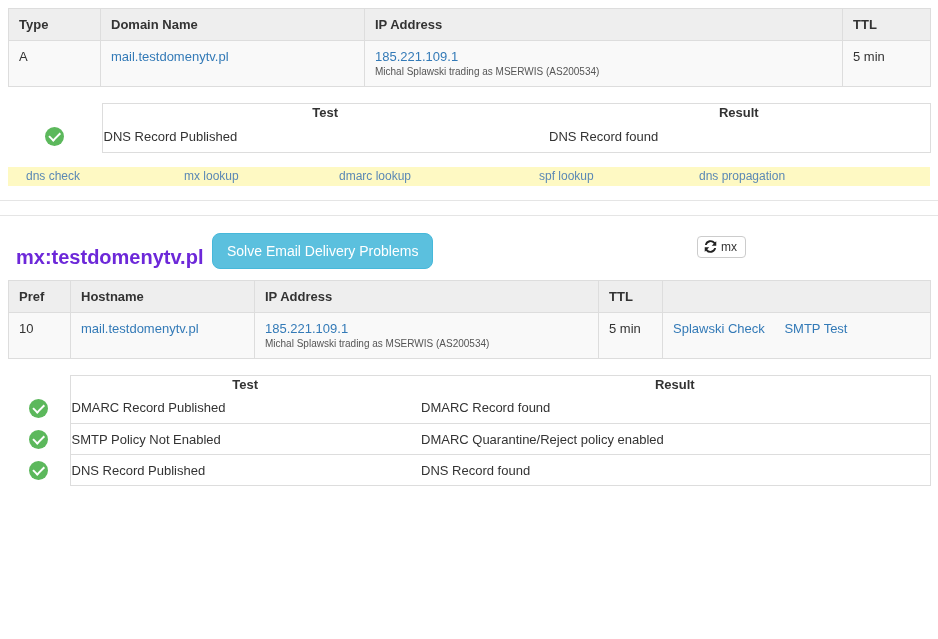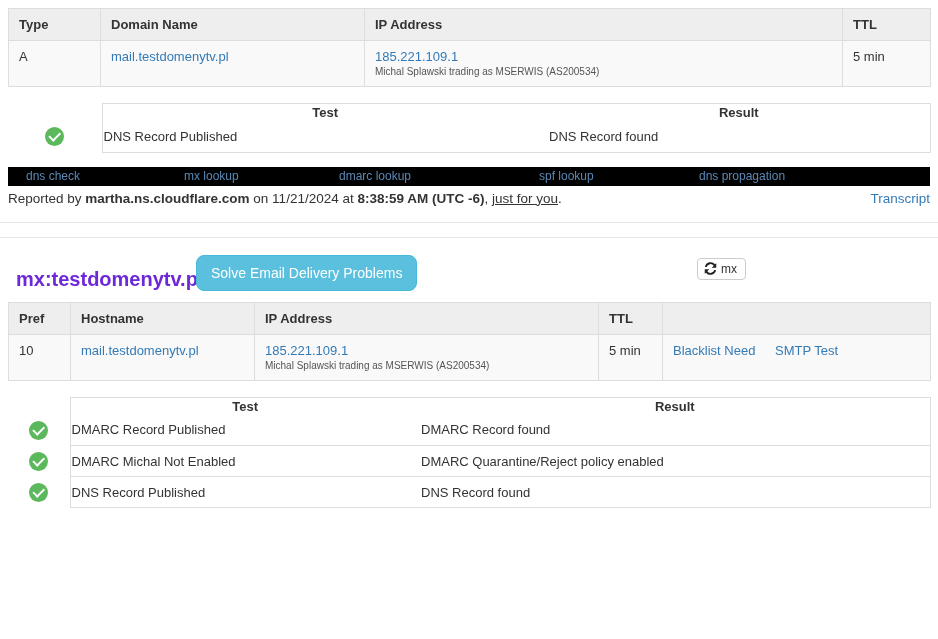--- a/index.html
+++ b/index.html
@@ -77,21 +77,21 @@
     font-family: "DejaVu Sans Mono", "Liberation Mono", monospace;
     font-size: 12.5px;
     color: #333333;
   }
   .notice a { color: #337ab7; }
 
   
   .navstrip {
     margin: 14px 8px 0 8px;
     width: 922px; height: 19px;
-    background: #000000;
+    background: #fef9c3;
     position: relative;
     font-size: 12px;
   }
   .navstrip a { position: absolute; top: 2px; color: #5b88b5; font-size: 12px; }
 
   .reported {
     margin: 4px 8px 0 8px; width: 922px;
     font-size: 13.5px; color: #333333; position: relative; line-height: 18px;
   }
   .reported b { font-weight: bold; }
@@ -100,21 +100,21 @@
 
   .hr { border-top: 1px solid #e5e5e5; width: 938px; }
 
   
   .sec-head { position: relative; height: 54px; margin-top: 10px; }
   .sec-title {
     position: absolute; left: 16px; top: 20px;
     font-size: 20px; font-weight: bold; color: #6d28d9;
   }
   .btn-solve {
-    position: absolute; left: 196px; top: 7px;
+    position: absolute; left: 212px; top: 7px;
     background: #5bc0de; color: #ffffff;
     border: 1px solid #46b8da; border-radius: 8px;
     padding: 9px 14px; font-size: 14px; line-height: 16px; cursor: pointer;
     font-family: "Liberation Sans", sans-serif;
   }
   .btn-mx {
     position: absolute; right: 14px; top: 10px;
     background: #ffffff; border: 1px solid #cccccc; border-radius: 4px;
     padding: 3px 8px 3px 6px; font-size: 12px; color: #333333;
     display: flex; align-items: center; gap: 4px; cursor: pointer;
@@ -185,24 +185,20 @@
 
 
   <div class="navstrip">
     <a href="#" style="left:18px">dns check</a>
     <a href="#" style="left:176px">mx lookup</a>
     <a href="#" style="left:331px">dmarc lookup</a>
     <a href="#" style="left:531px">spf lookup</a>
     <a href="#" style="left:691px">dns propagation</a>
   </div>
 
-  <div class="reported">
-    <span>Reported by </span><b>martha.ns.cloudflare.com</b><span> on 11/21/2024 at </span><b>8:38:59 AM (UTC -6)</b><span>, </span><a href="#" class="u" style="color:#333">just for you</a><span>.</span>
-    <a href="#" class="transcript">Transcript</a>
-  </div>
 
   <div style="height:14px"></div>
   <div class="hr"></div>
   <div style="height:14px"></div>
   <div class="hr"></div>
 
   <div class="sec-head">
     <div class="sec-title">mx:testdomenytv.pl</div>
     <button class="btn-solve">Solve Email Delivery Problems</button>
     <button class="btn-mx">
@@ -238,21 +234,21 @@
         <td>10</td>
         <td>
           <a href="#" class="lk">mail.testdomenytv.pl</a>
         </td>
         <td>
           <a href="#" class="lk">185.221.109.1</a>
           <div class="asn">Michal Splawski trading as MSERWIS (AS200534)</div>
         </td>
         <td>5 min</td>
         <td>
-          <a href="#" class="lk">Blacklist Need</a>
+          <a href="#" class="lk">Splawski Check</a>
           <a href="#" class="lk" style="margin-left:16px">SMTP Test</a>
         </td>
       </tr>
     </tbody>
   </table>
 
   <div style="height:16px"></div>
   <table class="tests">
     <colgroup>
         <col style="width:62px">
@@ -267,21 +263,21 @@
       </tr>
     </thead>
     <tbody>
       <tr>
         <td class="blank chk-cell"><span class="chk"></span></td>
         <td style="border-left:1px solid #ddd;border-bottom:1px solid #ddd">DMARC Record Published</td>
         <td style="border-right:1px solid #ddd;border-bottom:1px solid #ddd">DMARC Record found</td>
       </tr>
       <tr>
         <td class="blank chk-cell"><span class="chk"></span></td>
-        <td style="border-left:1px solid #ddd;border-bottom:1px solid #ddd">DMARC Michal Not Enabled</td>
+        <td style="border-left:1px solid #ddd;border-bottom:1px solid #ddd">SMTP Policy Not Enabled</td>
         <td style="border-right:1px solid #ddd;border-bottom:1px solid #ddd">DMARC Quarantine/Reject policy enabled</td>
       </tr>
       <tr>
         <td class="blank chk-cell"><span class="chk"></span></td>
         <td style="border-left:1px solid #ddd;border-bottom:1px solid #ddd">DNS Record Published</td>
         <td style="border-right:1px solid #ddd;border-bottom:1px solid #ddd">DNS Record found</td>
       </tr>
     </tbody>
   </table>
 

